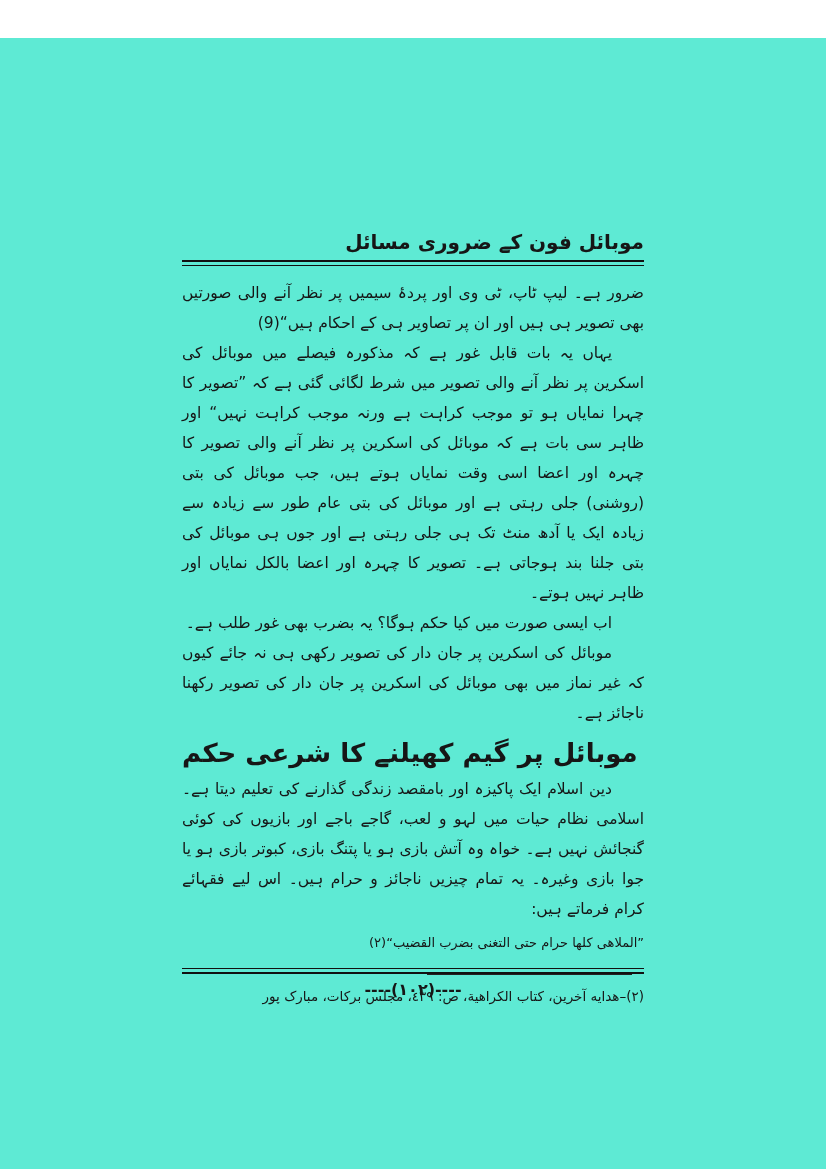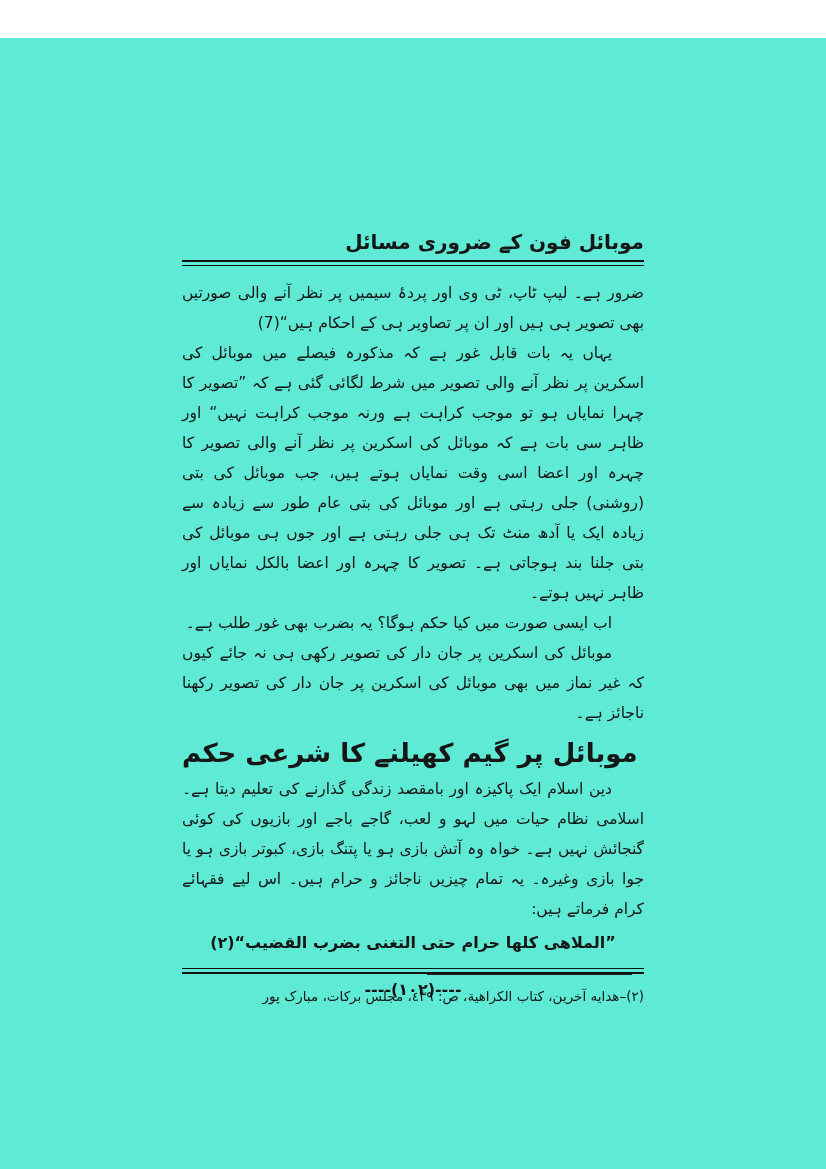--- a/index.html
+++ b/index.html
@@ -41,23 +41,23 @@
   .body-text p { margin: 0; }
   .body-text p.indent { text-indent: 32px; }
   .section-heading {
     margin: 10px 0 6px 0;
     text-align: left;
     font-size: 26px;
     font-weight: bold;
   }
   .arabic-quote {
     margin-top: 4px;
-    text-align: center;
-    font-weight: bold;
-    font-size: 16px;
+    text-align: right;
+    font-weight: normal;
+    font-size: 13px;
   }
   .footnotes {
     margin-top: 16px;
     font-size: 13.5px;
     line-height: 26px;
     text-align: right;
   }
   .fn-rule {
     width: 205px;
     margin-left: auto;
@@ -89,21 +89,21 @@
 </head>
 <body>
 
 <div class="page">
   <div class="content">
 
     <div class="header-title">موبائل فون کے ضروری مسائل</div>
     <div class="header-rule"></div>
 
     <div class="body-text">
-      <p>ضرور ہے۔ لیپ ٹاپ، ٹی وی اور پردۂ سیمیں پر نظر آنے والی صورتیں بھی تصویر ہی ہیں اور ان پر تصاویر ہی کے احکام ہیں“(7)</p>
+      <p>ضرور ہے۔ لیپ ٹاپ، ٹی وی اور پردۂ سیمیں پر نظر آنے والی صورتیں بھی تصویر ہی ہیں اور ان پر تصاویر ہی کے احکام ہیں“(9)</p>
       <p class="indent">یہاں یہ بات قابل غور ہے کہ مذکورہ فیصلے میں موبائل کی اسکرین پر نظر آنے والی تصویر میں شرط لگائی گئی ہے کہ ”تصویر کا چہرا نمایاں ہو تو موجب کراہت ہے ورنہ موجب کراہت نہیں“ اور ظاہر سی بات ہے کہ موبائل کی اسکرین پر نظر آنے والی تصویر کا چہرہ اور اعضا اسی وقت نمایاں ہوتے ہیں، جب موبائل کی بتی (روشنی) جلی رہتی ہے اور موبائل کی بتی عام طور سے زیادہ سے زیادہ ایک یا آدھ منٹ تک ہی جلی رہتی ہے اور جوں ہی موبائل کی بتی جلنا بند ہوجاتی ہے۔ تصویر کا چہرہ اور اعضا بالکل نمایاں اور ظاہر نہیں ہوتے۔</p>
       <p class="indent">اب ایسی صورت میں کیا حکم ہوگا؟ یہ بضرب بھی غور طلب ہے۔</p>
       <p class="indent">موبائل کی اسکرین پر جان دار کی تصویر رکھی ہی نہ جائے کیوں کہ غیر نماز میں بھی موبائل کی اسکرین پر جان دار کی تصویر رکھنا ناجائز ہے۔</p>
 
       <div class="section-heading">موبائل پر گیم کھیلنے کا شرعی حکم</div>
 
       <p class="indent">دین اسلام ایک پاکیزہ اور بامقصد زندگی گذارنے کی تعلیم دیتا ہے۔ اسلامی نظام حیات میں لہو و لعب، گاجے باجے اور بازیوں کی کوئی گنجائش نہیں ہے۔ خواہ وہ آتش بازی ہو یا پتنگ بازی، کبوتر بازی ہو یا جوا بازی وغیرہ۔ یہ تمام چیزیں ناجائز و حرام ہیں۔ اس لیے فقہائے کرام فرماتے ہیں:</p>
 
       <div class="arabic-quote">”الملاهی کلها حرام حتی التغنی بضرب القضیب“(۲)</div>
     </div>

